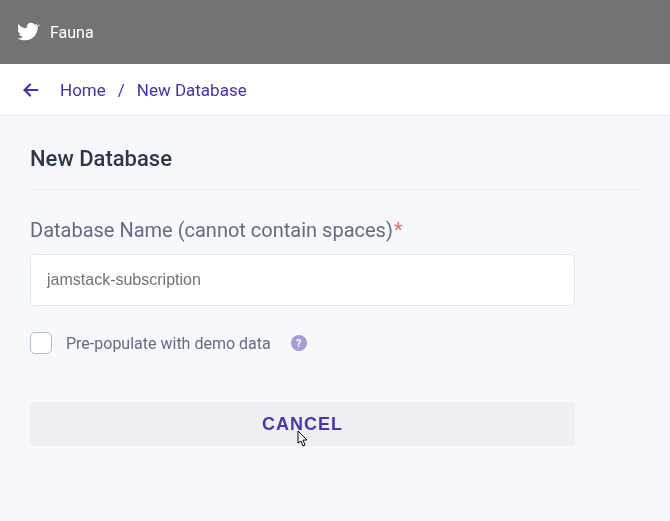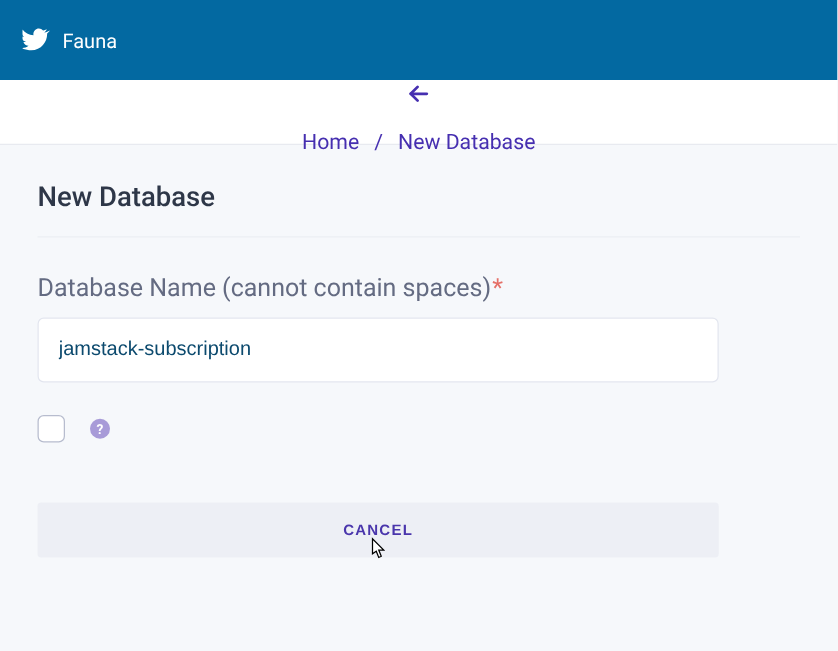--- a/index.html
+++ b/index.html
@@ -8,21 +8,21 @@
       box-sizing: border-box;
     }
     body {
       font-family: -apple-system, BlinkMacSystemFont, "Segoe UI", Roboto, "Helvetica Neue", Arial, sans-serif;
       width: 670px;
       height: 521px;
       background: #f6f8fb;
       overflow: hidden;
     }
     .top-header {
-      background: #0369a1;
+      background: #737373;
       height: 64px;
       display: flex;
       align-items: center;
       padding: 0 18px;
       gap: 10px;
     }
     .logo-icon {
       width: 22px;
       height: 22px;
       display: flex;
@@ -35,21 +35,20 @@
       font-weight: 400;
     }
     .breadcrumb-bar {
       background: #fff;
       height: 52px;
       display: flex;
       align-items: center;
       padding: 0 20px;
       gap: 18px;
       border-bottom: 1px solid #e8eaf0;
-      flex-direction: column;
     }
     .back-arrow {
       color: #462fb0;
       cursor: pointer;
       display: flex;
       align-items: center;
     }
     .breadcrumb {
       display: flex;
       align-items: center;
@@ -91,21 +90,21 @@
       margin-left: 1px;
     }
     .text-input {
       width: 100%;
       max-width: 545px;
       height: 52px;
       border: 1px solid #e3e6ef;
       border-radius: 5px;
       padding: 0 16px;
       font-size: 16px;
-      color: #0c4a6e;
+      color: #737373;
       background: #fff;
       outline: none;
     }
     .checkbox-row {
       display: flex;
       align-items: center;
       gap: 14px;
       margin-bottom: 48px;
     }
     .checkbox-box {
@@ -137,21 +136,21 @@
     .button-row {
       display: flex;
       gap: 12px;
       max-width: 545px;
     }
     .btn {
       flex: 1;
       height: 44px;
       border: none;
       border-radius: 3px;
-      font-size: 12px;
+      font-size: 18px;
       font-weight: 600;
       letter-spacing: 1px;
       cursor: pointer;
       display: flex;
       align-items: center;
       justify-content: center;
     }
     .btn-cancel {
       background: #edeff5;
       color: #4a36ac;
@@ -199,20 +198,21 @@
 
   <div class="form-group">
     <label class="form-label">
       <span>Database Name (cannot contain spaces)</span><span class="required-asterisk">*</span>
     </label>
     <input type="text" class="text-input" value="jamstack-subscription" style="">
   </div>
 
   <div class="checkbox-row">
     <div class="checkbox-box"></div>
+    <span class="checkbox-label">Pre-populate with demo data</span>
     <span class="help-icon">?</span>
   </div>
 
   <div class="button-row">
     <button class="btn btn-cancel">CANCEL</button>
   </div>
 </div>
 
 <div class="cursor-pointer">
   <svg width="20" height="24" viewBox="0 0 20 24">

